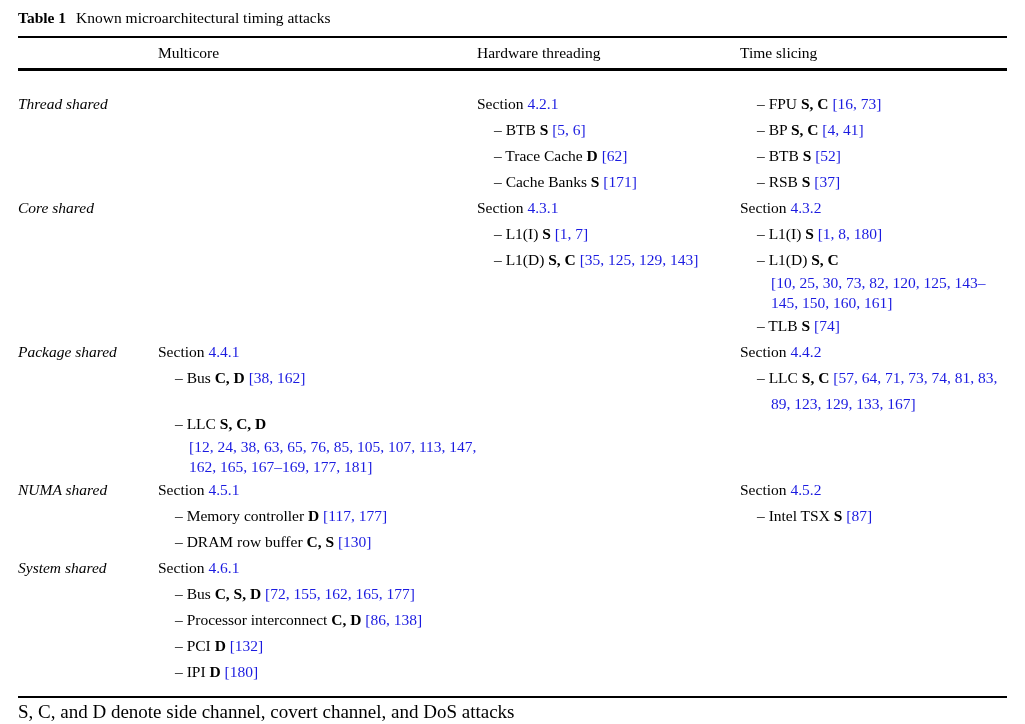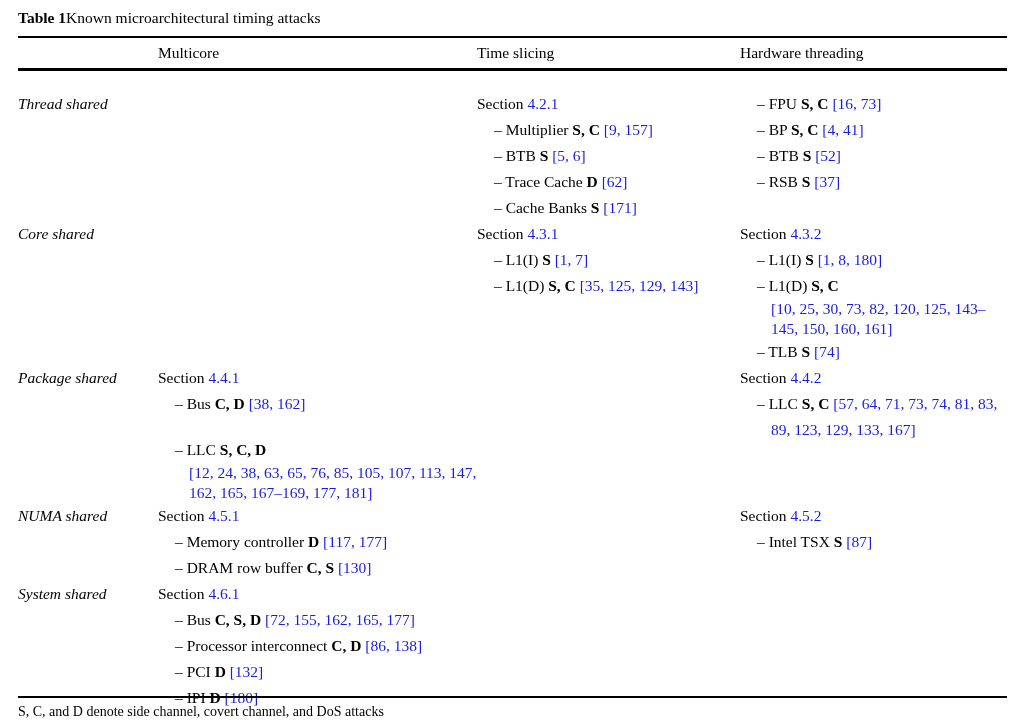--- a/index.html
+++ b/index.html
@@ -8,21 +8,21 @@
     position:relative;
     width:1025px; height:724px;
     background:#ffffff;
     overflow:hidden;
     font-family:"Liberation Serif","DejaVu Serif",serif;
     font-size:15.5px;
     color:#000000;
     padding:0 18px;
   }
   .caption { padding-top:8px; margin-bottom:9px; line-height:19px; }
-  .caption .tbl-num { font-weight:bold; }
+  .caption .tbl-num { font-weight:bold; margin-right:10px; }
   .rule { background:#000000; }
   .rule-top { height:2px; }
   .rule-mid { height:3px; }
   .grid {
     display:grid;
     grid-template-columns:140px 319px 263px 1fr;
   }
   .header-row { height:30px; align-items:center; }
   .header-cell { font-size:15.5px; }
   .tbody { padding-top:20px; }
@@ -38,49 +38,48 @@
   .item .types { font-weight:bold; }
   .gap-before { margin-top:20px; }
   .refs-block {
     text-indent:0;
     line-height:20px;
     display:block;
   }
   .item .inline-cite { white-space:normal; }
   .footer { position:absolute; left:18px; right:18px; bottom:3px; }
   .rule-bottom { height:2px; }
-  .footnote { padding-top:4px; line-height:19px; font-size:14px; }
+  .footnote { padding-top:4px; line-height:19px; font-size:19px; }
 </style>
 </head>
 <body>
 
 <div class="page">
 
   <div class="caption">
     <span class="tbl-num">Table 1</span><span>Known microarchitectural timing attacks</span>
   </div>
 
   <div class="rule rule-top"></div>
 
   <div class="grid header-row">
     <div class="header-cell"></div>
     <div class="header-cell">Multicore</div>
+    <div class="header-cell">Hardware threading</div>
     <div class="header-cell">Time slicing</div>
-    <div class="header-cell">Hardware threading</div>
   </div>
 
   <div class="rule rule-mid"></div>
 
   <div class="tbody">
       <div class="grid">
         <div class="row-label">Thread shared</div>
         <div class="cell"></div>
         <div class="cell">
           <div class="section-line"><span>Section </span><span class="link">4.2.1</span></div>
-          <div class="item"><span class="dash">– </span><span>Multiplier </span><span class="types">S, C</span> <span class="link inline-cite">[9, 157]</span></div>
           <div class="item"><span class="dash">– </span><span>BTB </span><span class="types">S</span> <span class="link inline-cite">[5, 6]</span></div>
           <div class="item"><span class="dash">– </span><span>Trace Cache </span><span class="types">D</span> <span class="link inline-cite">[62]</span></div>
           <div class="item"><span class="dash">– </span><span>Cache Banks </span><span class="types">S</span> <span class="link inline-cite">[171]</span></div>
         </div>
         <div class="cell">
           <div class="item"><span class="dash">– </span><span>FPU </span><span class="types">S, C</span> <span class="link inline-cite">[16, 73]</span></div>
           <div class="item"><span class="dash">– </span><span>BP </span><span class="types">S, C</span> <span class="link inline-cite">[4, 41]</span></div>
           <div class="item"><span class="dash">– </span><span>BTB </span><span class="types">S</span> <span class="link inline-cite">[52]</span></div>
           <div class="item"><span class="dash">– </span><span>RSB </span><span class="types">S</span> <span class="link inline-cite">[37]</span></div>
         </div>

